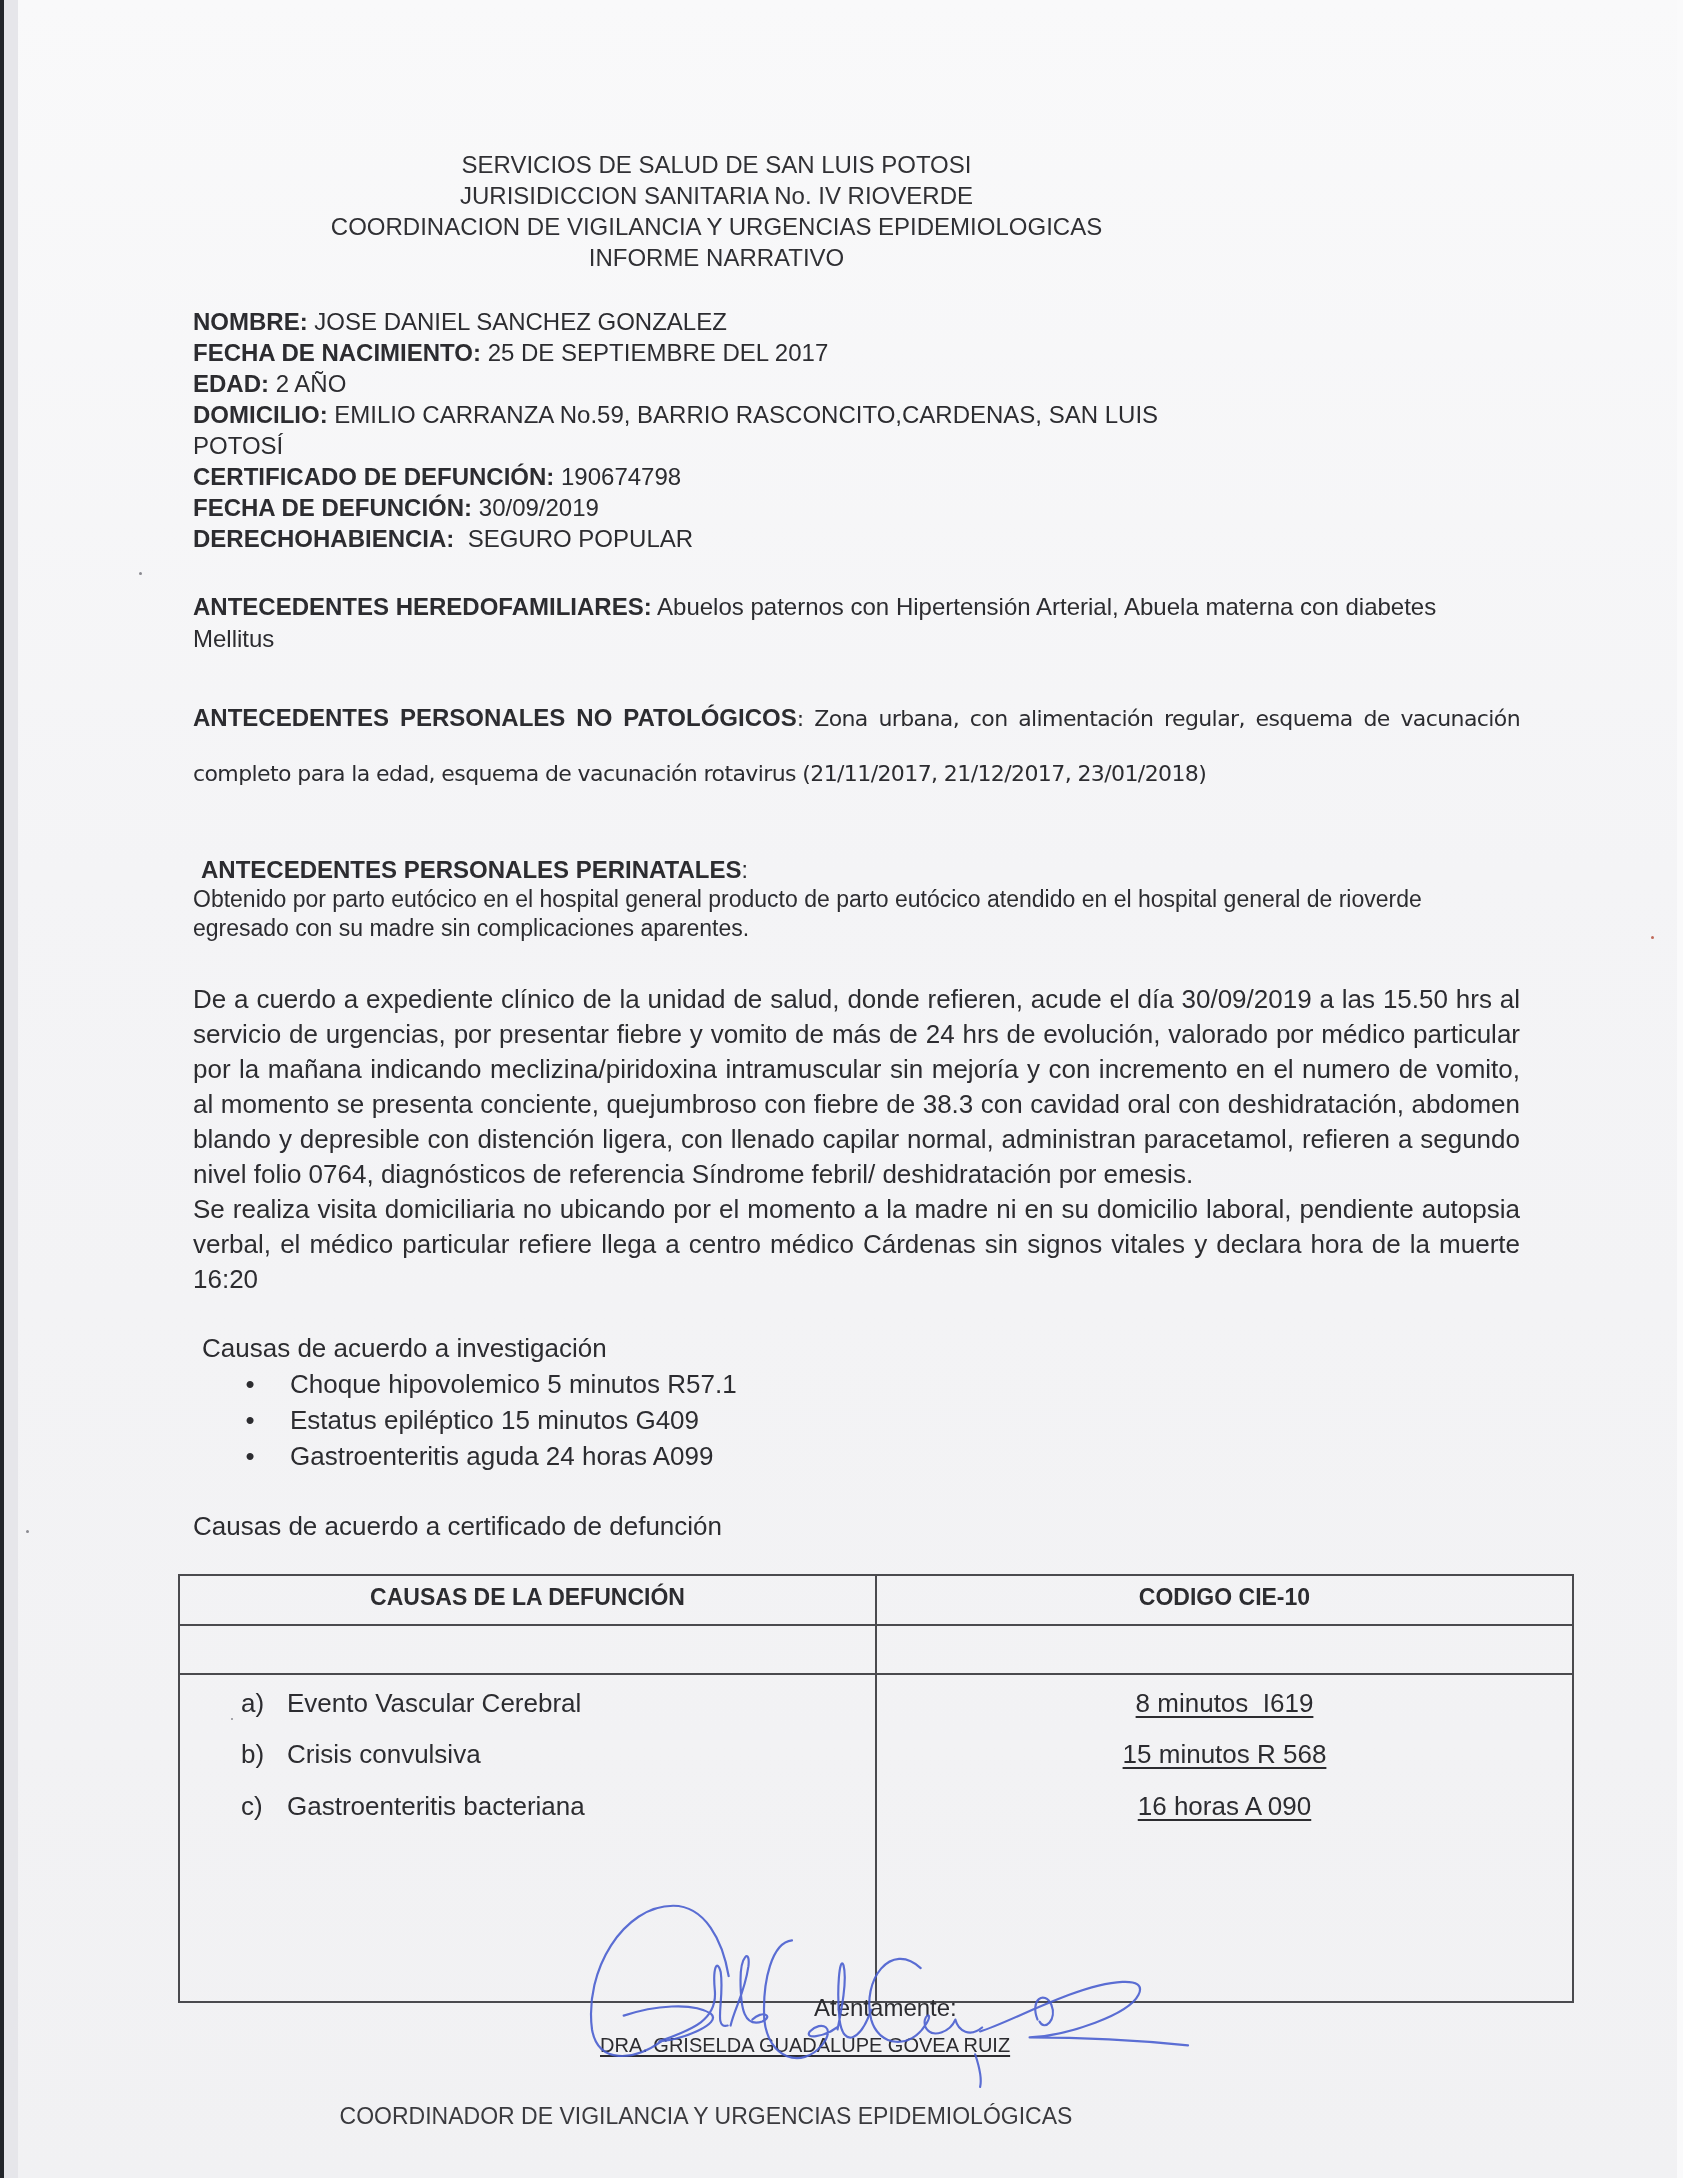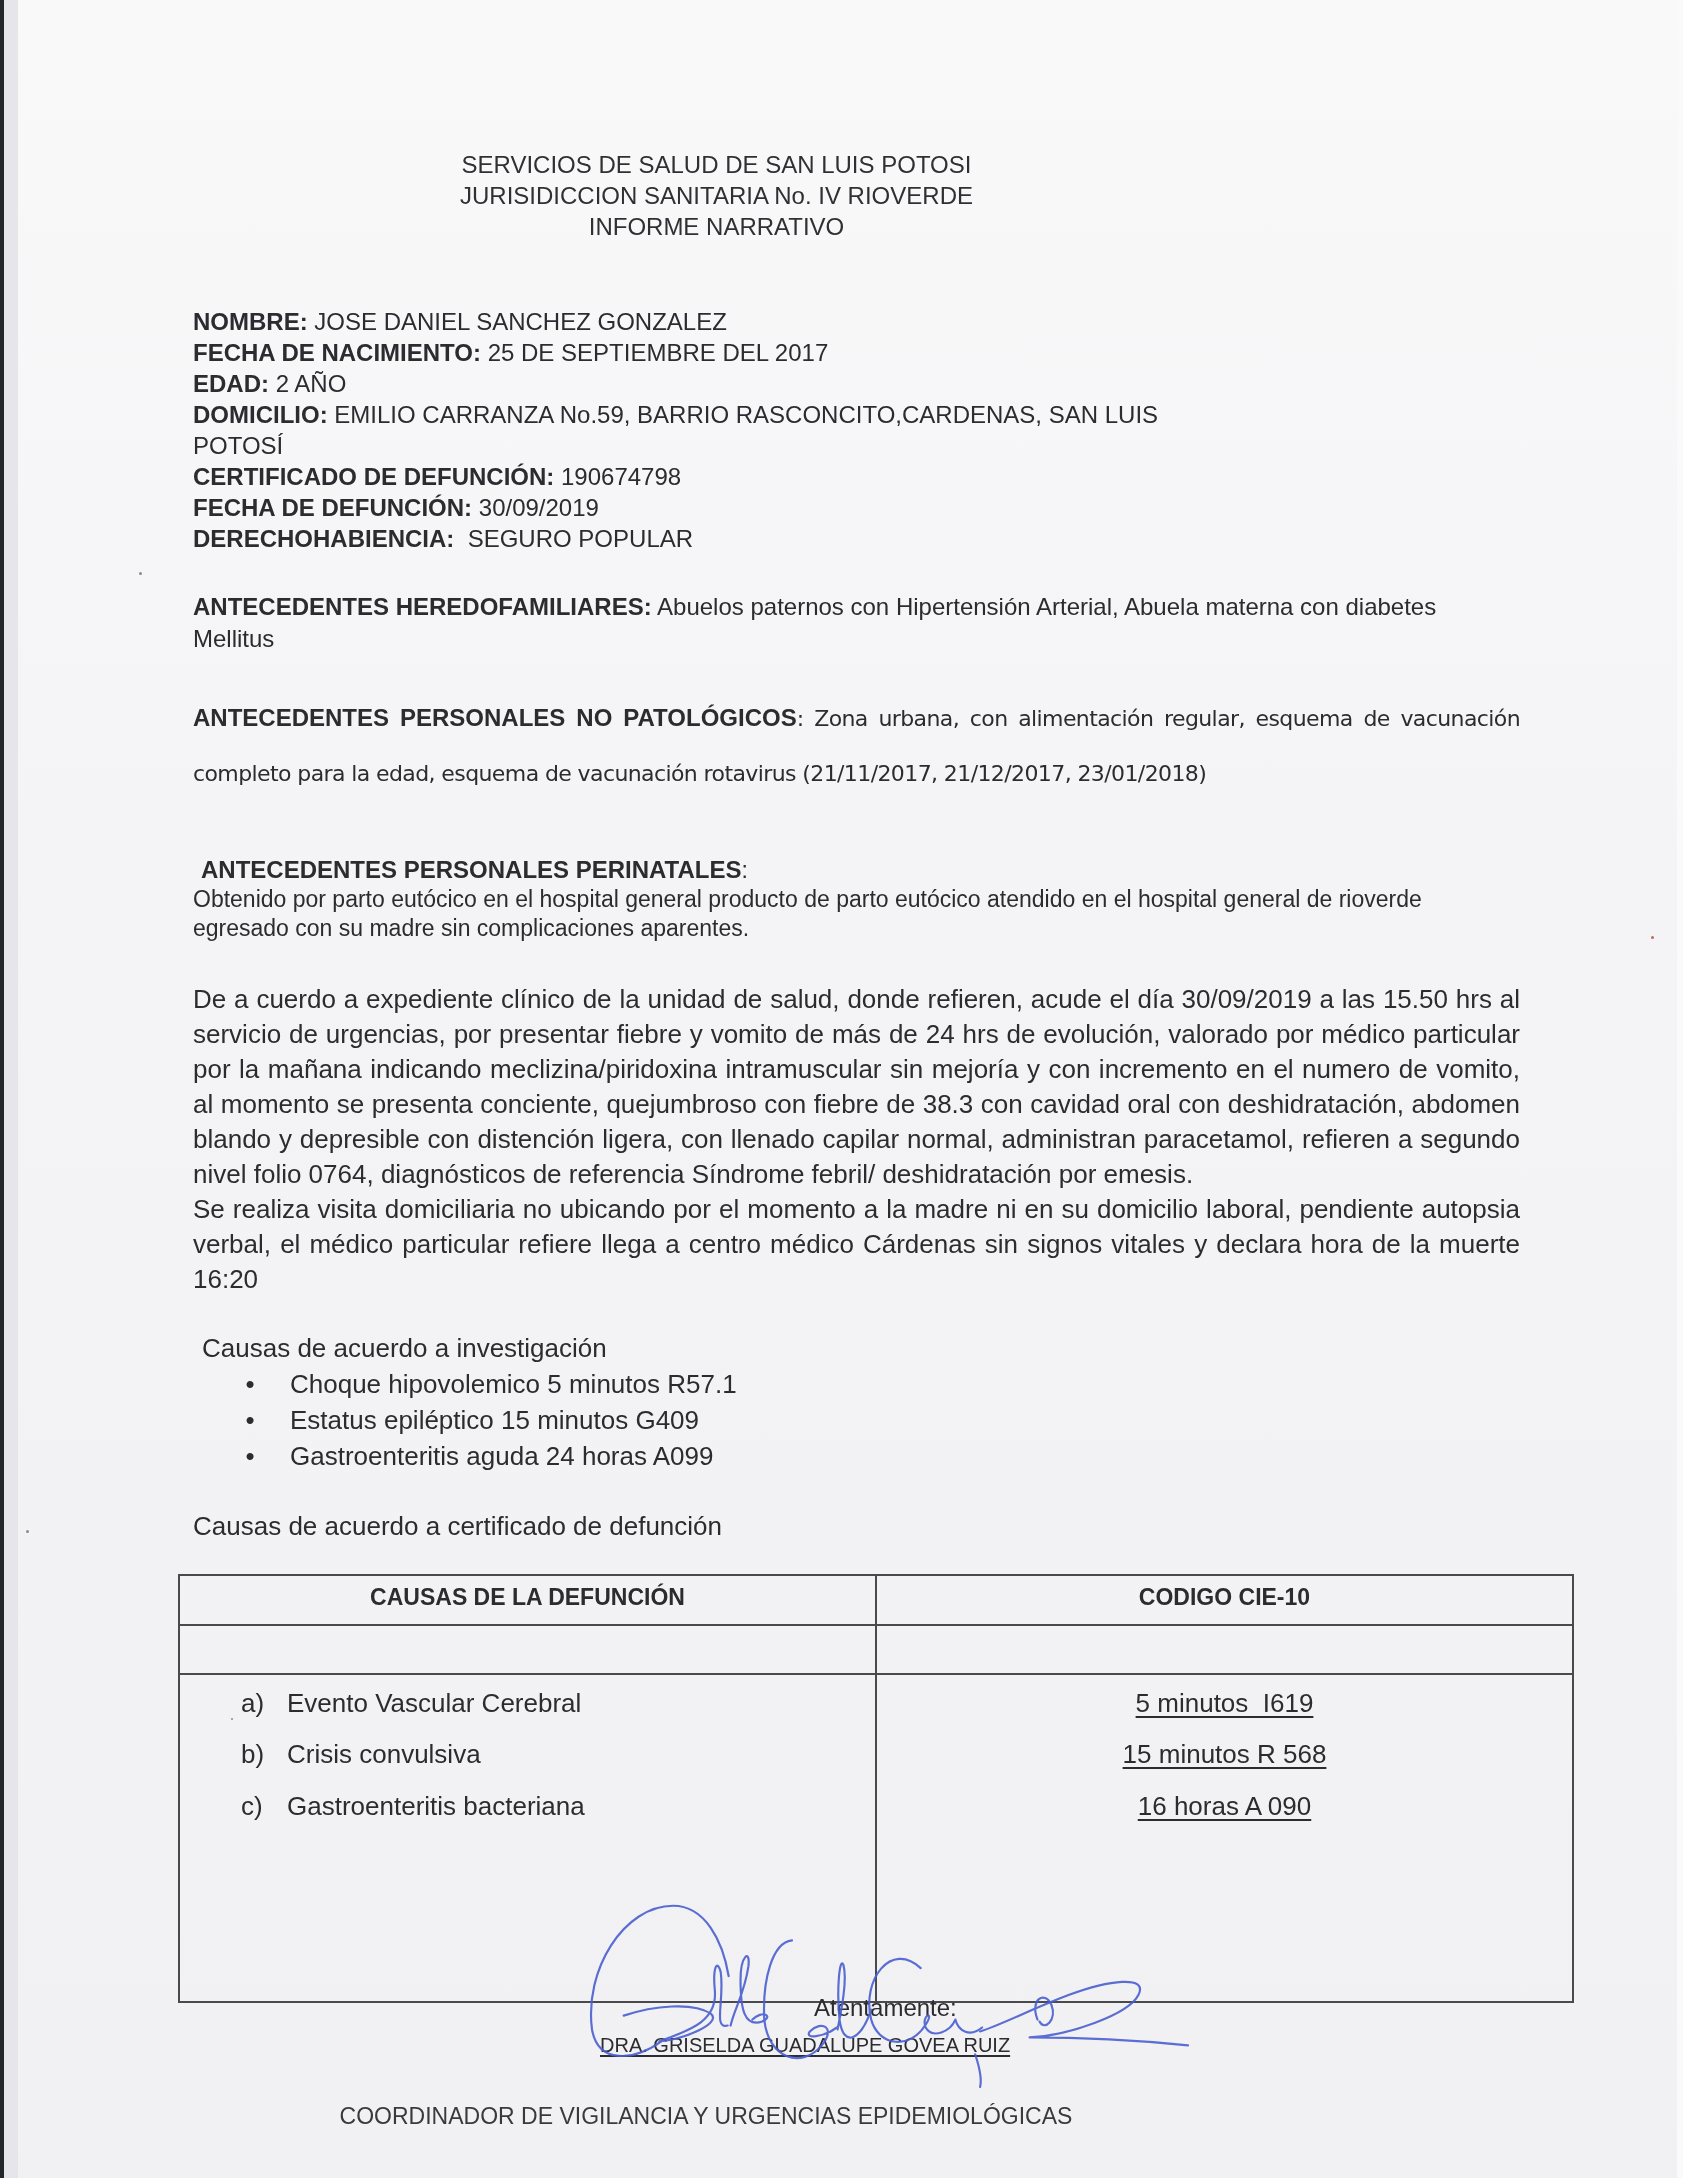--- a/index.html
+++ b/index.html
@@ -133,20 +133,21 @@
 <div class="scan-strip-right"></div>
 
 <div class="speck" style="left:139px;top:572px;"></div>
 <div class="speck" style="left:26px;top:1530px;"></div>
 <div class="speck" style="left:1651px;top:936px;background:#c06a5a;"></div>
 <div class="speck" style="left:231px;top:1718px;width:2px;height:2px;"></div>
 
 <div class="header">
   <div>SERVICIOS DE SALUD DE SAN LUIS POTOSI</div>
   <div>JURISIDICCION SANITARIA No. IV RIOVERDE</div>
+  <div>COORDINACION DE VIGILANCIA Y URGENCIAS EPIDEMIOLOGICAS</div>
   <div>INFORME NARRATIVO</div>
 </div>
 
 <div class="fields">
   <div class="row">
     <span class="lbl">NOMBRE:</span><span> JOSE DANIEL SANCHEZ GONZALEZ</span>
   </div>
   <div class="row">
     <span class="lbl">FECHA DE NACIMIENTO:</span><span> 25 DE SEPTIEMBRE DEL 2017</span>
   </div>
@@ -200,21 +201,21 @@
   <div class="ct-hline" style="top:97px;"></div>
   <div class="ct-vline"></div>
 
   <div class="ct-head" style="left:0;width:695px;">CAUSAS DE LA DEFUNCIÓN</div>
   <div class="ct-head" style="left:697px;width:695px;">CODIGO CIE-10</div>
 
   <div class="ct-cause" style="top:109px;"><span class="letter">a)</span><span>Evento Vascular Cerebral</span></div>
   <div class="ct-cause" style="top:160px;"><span class="letter">b)</span><span>Crisis convulsiva</span></div>
   <div class="ct-cause" style="top:212px;"><span class="letter">c)</span><span>Gastroenteritis bacteriana</span></div>
 
-  <div class="ct-code" style="top:109px;"><span style="white-space:pre">5 minutos  I619</span></div>
+  <div class="ct-code" style="top:109px;"><span style="white-space:pre">8 minutos  I619</span></div>
   <div class="ct-code" style="top:160px;"><span>15 minutos R 568</span></div>
   <div class="ct-code" style="top:212px;"><span>16 horas A 090</span></div>
 </div>
 
 <div class="atentamente">Atentamente:</div>
 <div class="signer">DRA. GRISELDA GUADALUPE GOVEA RUIZ</div>
 <div class="signer-title">COORDINADOR DE VIGILANCIA Y URGENCIAS EPIDEMIOLÓGICAS</div>
 
 <svg class="sign-area" viewBox="0 0 1700 2200">
   <g fill="none" stroke="#4a5fd0" stroke-width="2.2" stroke-linecap="round" stroke-linejoin="round" opacity="0.9">

